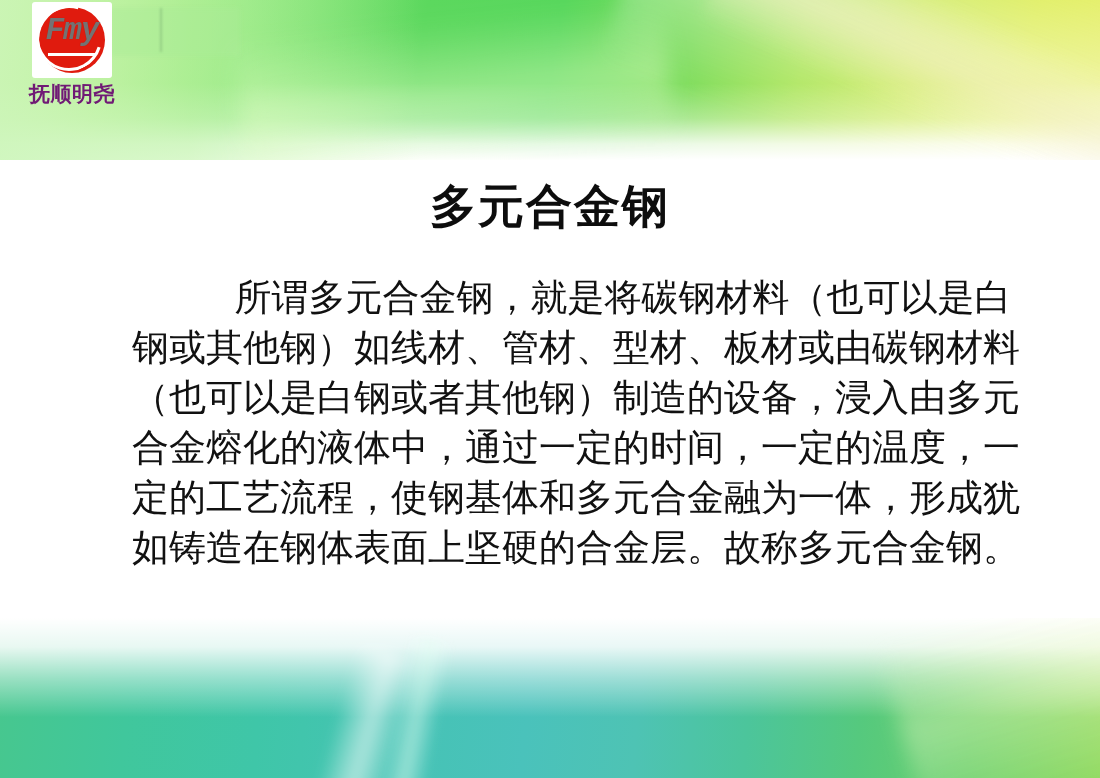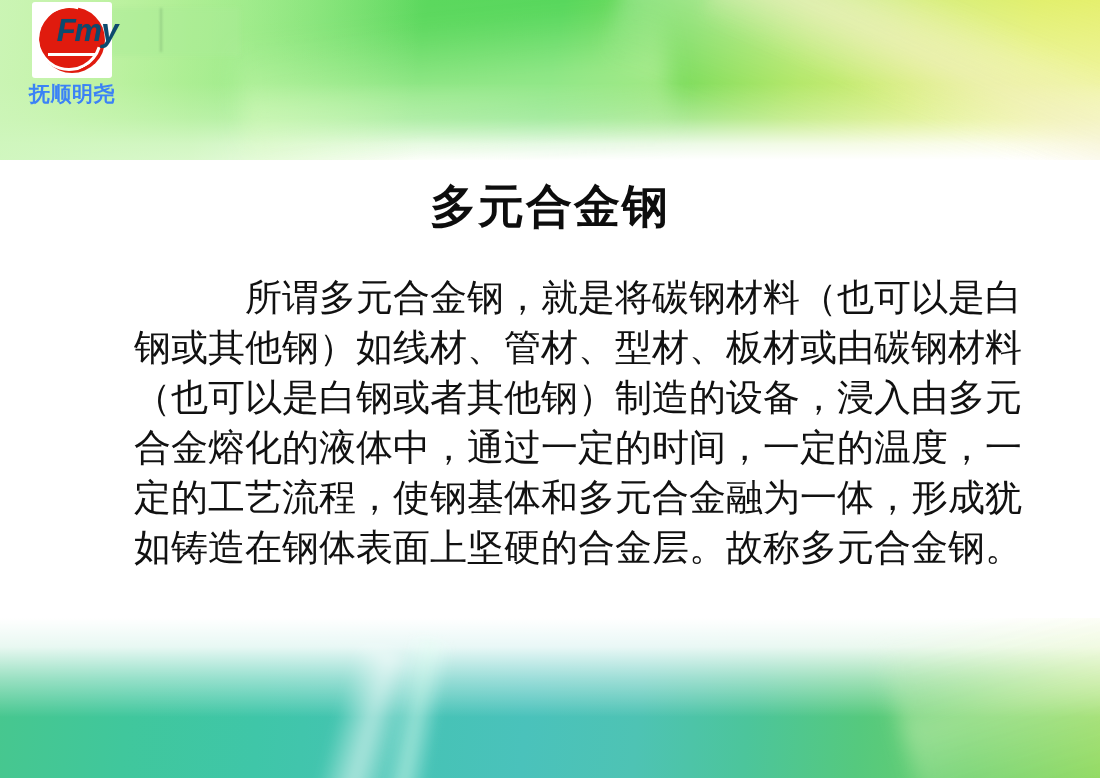--- a/index.html
+++ b/index.html
@@ -202,43 +202,43 @@
     left: 4px; top: 3px;
     width: 66px; height: 66px;
     border-radius: 50%;
     border: 3px solid #ffffff;
     border-right-color: transparent;
     box-sizing: border-box;
     transform: rotate(-28deg);
   }
   .logo-text {
     position: absolute;
-    left: 15px; top: 12px;
+    left: 0; top: 12px;
     width: 80px;
     text-align: center;
-    color: #0c4a6e;
-    font-family: Liberation Sans, sans-serif;
+    color: #737373;
+    font-family: Liberation Mono, monospace;
     font-weight: bold;
     font-style: italic;
     font-size: 31px;
     line-height: 34px;
     letter-spacing: -1px;
     text-shadow: 0 0 1px rgba(0,0,0,0.2);
   }
   .logo-underline {
     position: absolute;
     left: 16px; top: 51px;
     width: 48px; height: 3px;
     background: #ffffff;
   }
   .logo-caption {
     margin-top: 4px;
     text-align: center;
     width: 116px;
-    color: #3b82f6;
+    color: #701a75;
     font-family: "DejaVu Sans", "Liberation Sans", sans-serif;
     font-weight: bold;
     font-size: 21px;
     line-height: 25px;
     letter-spacing: 0.5px;
   }
 
   
   .content {
     position: absolute;
@@ -257,21 +257,21 @@
     margin: 22px 0 0 0;
   }
   .slide-body {
     margin: 38px 8px 0 0;
     padding: 0 70px 0 130px;
     color: #111111;
     font-family: "DejaVu Sans", "Liberation Sans", sans-serif;
     font-size: 37px;
     line-height: 50px;
     letter-spacing: 0px;
-    text-align: right;
+    text-align: center;
     text-indent: 0;
     white-space: pre-wrap;
     word-break: break-all;
   }
 </style>
 </head>
 <body>
 
 <div class="slide">
 

